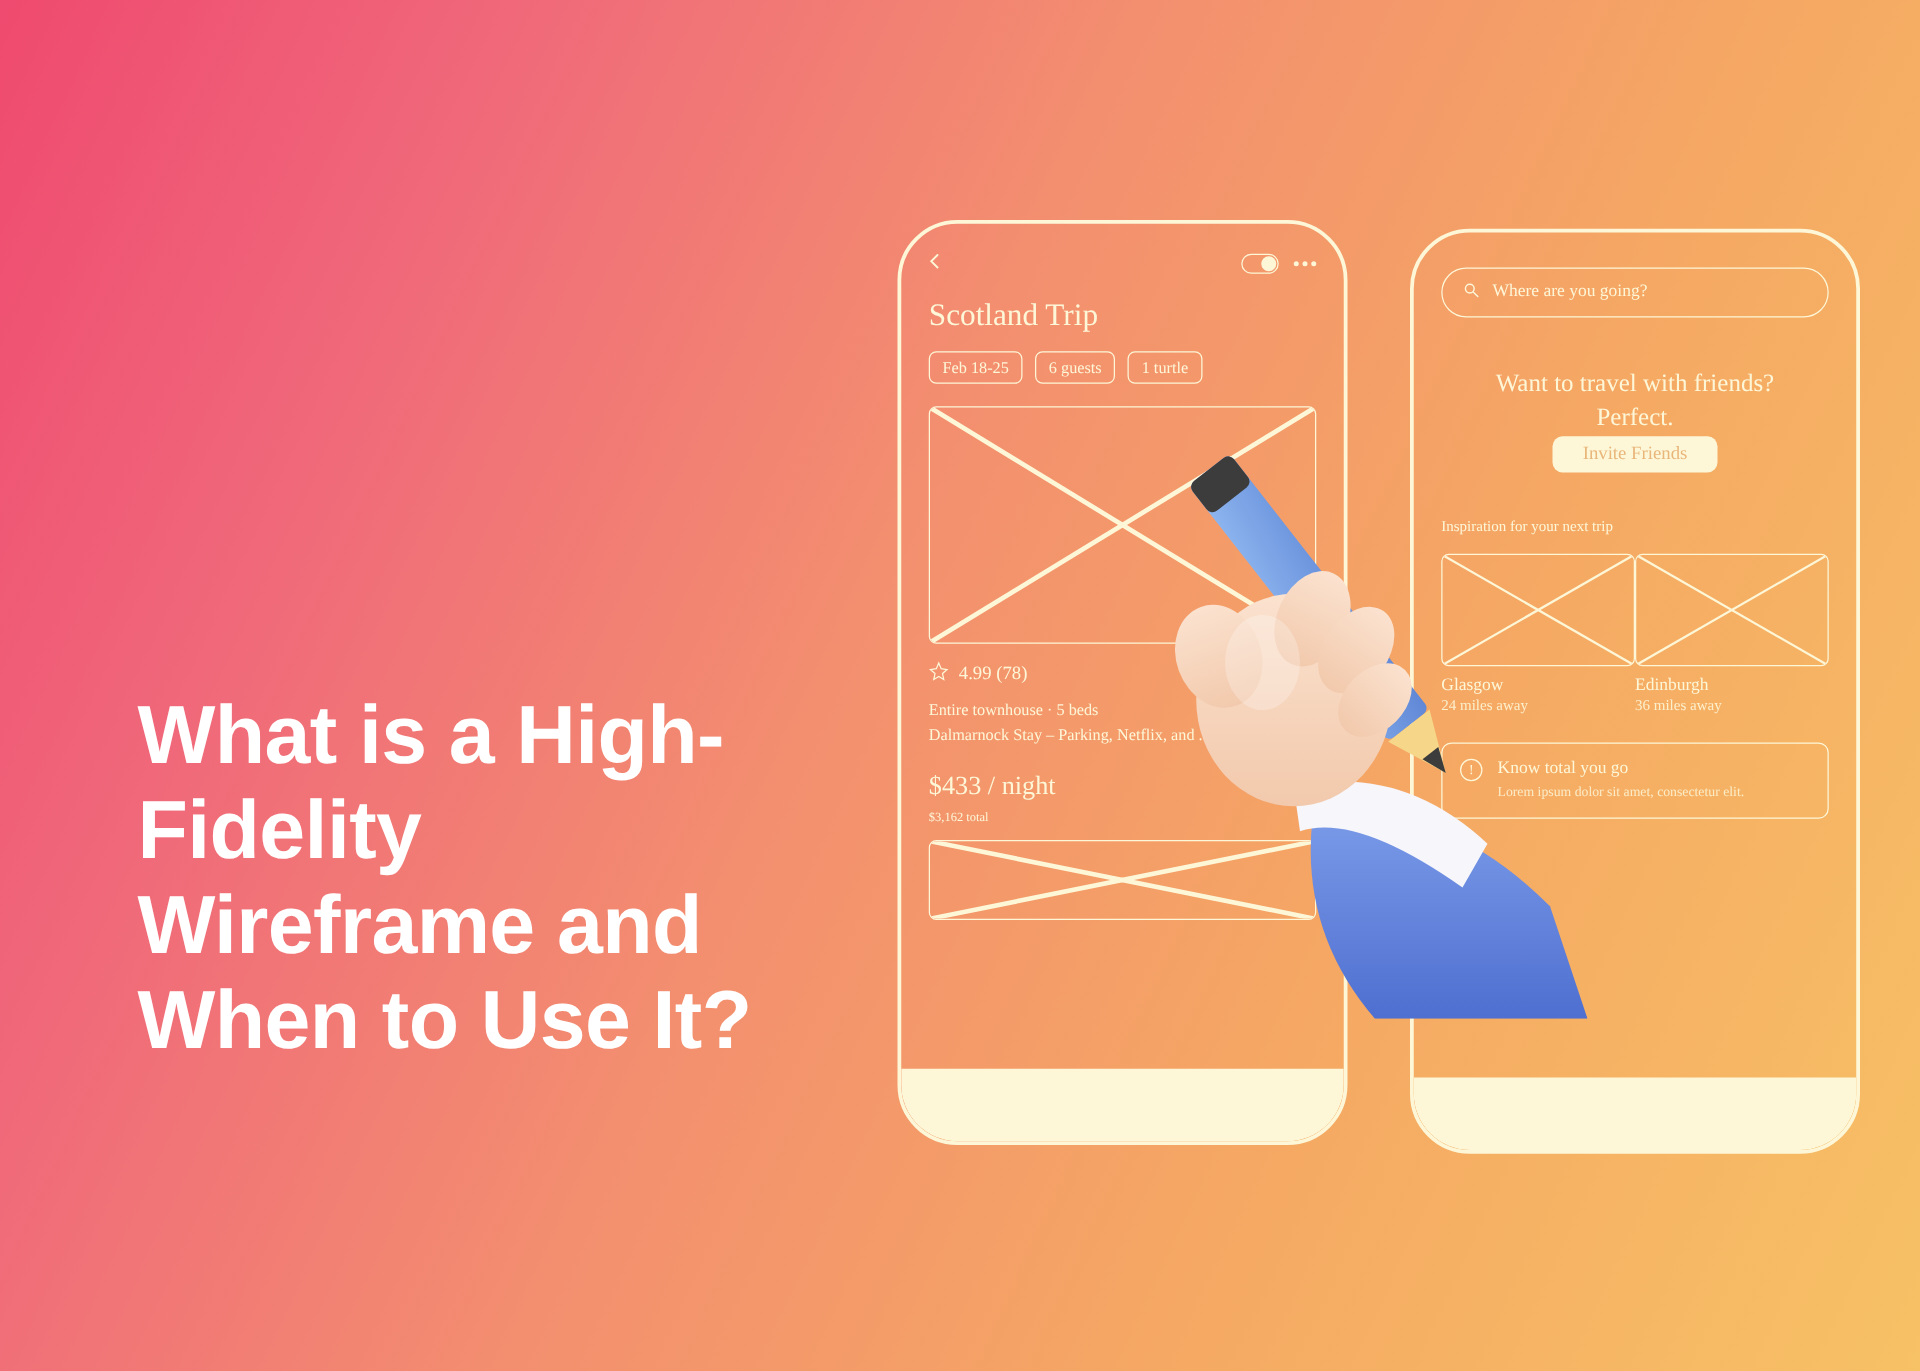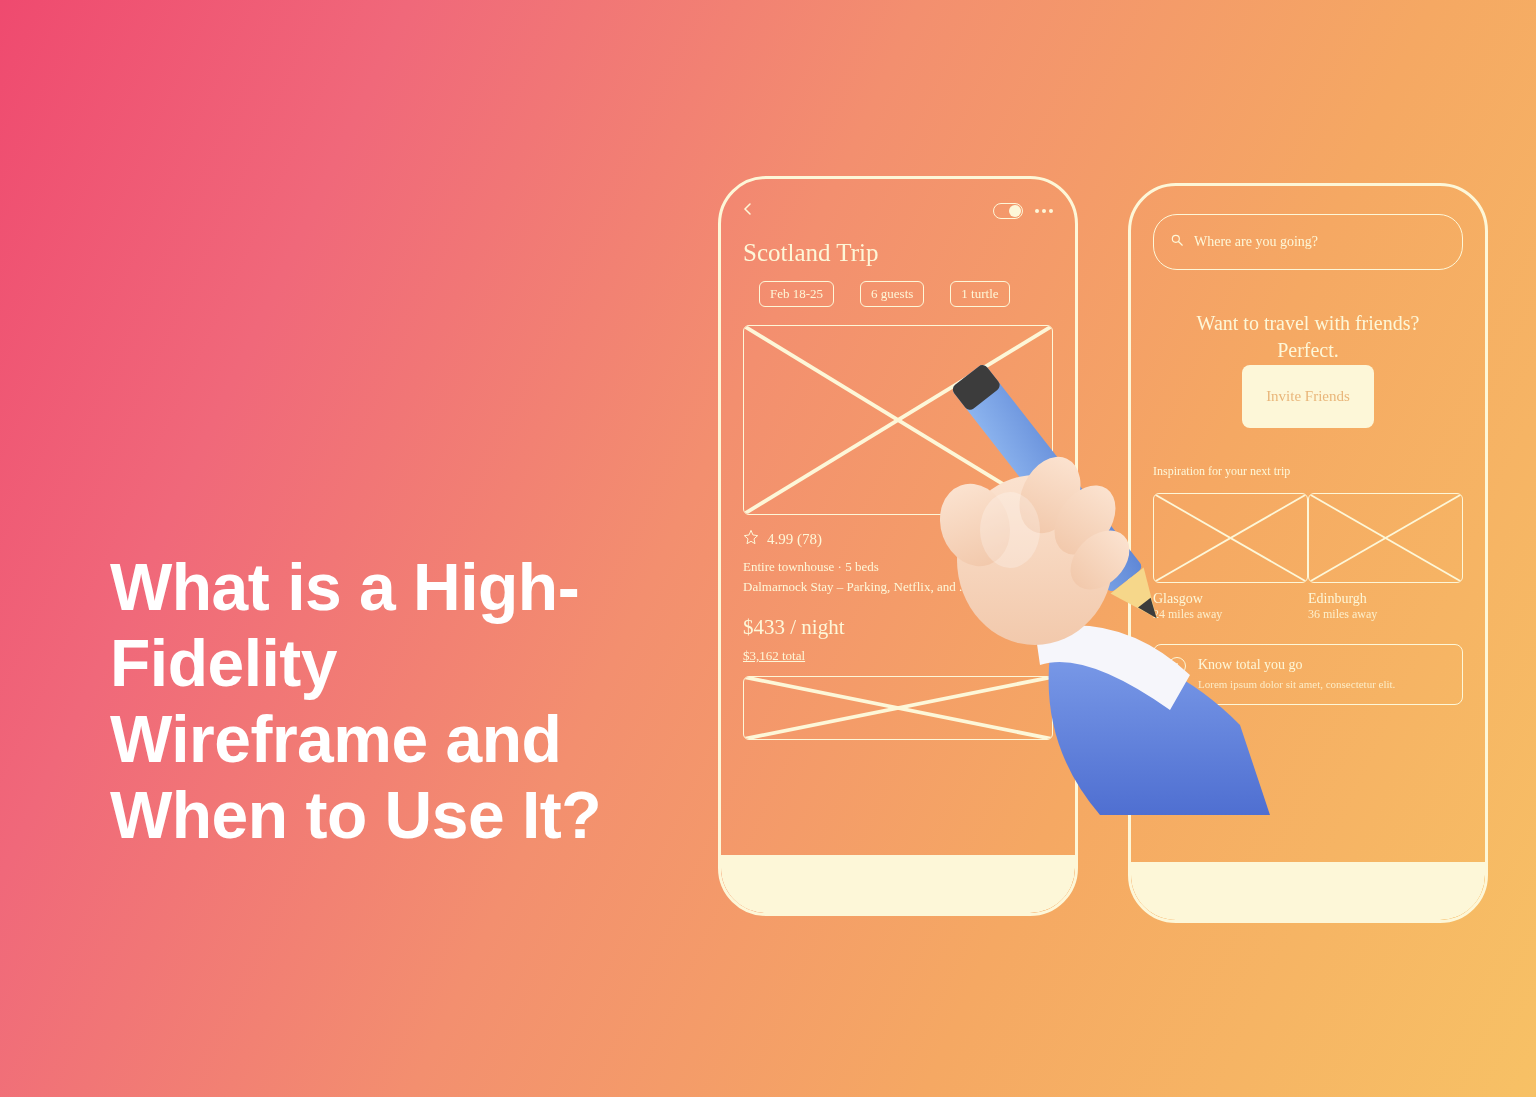--- a/index.html
+++ b/index.html
@@ -52,41 +52,41 @@
   .topbar { display: flex; justify-content: space-between; align-items: center; height: 24px; margin-bottom: 16px; }
   .topbar .right { display: flex; align-items: center; gap: 12px; }
   .toggle {
     width: 30px; height: 16px; border: 1.5px solid #fdf7d8; border-radius: 10px; position: relative;
   }
   .toggle::after { content: ""; position: absolute; right: 1px; top: 1px; width: 12px; height: 12px; background: #fdf7d8; border-radius: 50%; }
   .more-dots { display: flex; gap: 3px; }
   .more-dots span { width: 4px; height: 4px; background: #fdf7d8; border-radius: 50%; }
   .trip-title { font-size: 25px; margin-bottom: 14px; }
   .chips { display: flex; gap: 10px; margin-bottom: 18px; }
-  .chip { border: 1.5px solid #fdf7d8; border-radius: 6px; padding: 4px 10px; font-size: 13px; margin-left: 16px; }
+  .chip { border: 1.5px solid #fdf7d8; border-radius: 6px; padding: 4px 10px; font-size: 13px; }
   .image-box {
     border: 1.5px solid #fdf7d8; border-radius: 6px; position: relative; overflow: hidden;
     width: 100%; height: 190px; margin-bottom: 14px;
   }
   .image-box.small { height: 64px; }
   .image-box svg, .img-ph svg { width: 100%; height: 100%; display: block; }
   .cross-line { stroke: #fdf7d8; stroke-width: 1.2; }
   .rating-row { display: flex; align-items: center; gap: 8px; font-size: 15px; margin-bottom: 10px; text-align: center; }
   .desc-line { font-size: 13px; margin-bottom: 4px; }
   .price-line { font-size: 21px; margin-top: 20px; margin-bottom: 8px; }
-  .total-line { font-size: 13px; text-decoration: underline; margin-bottom: 12px; }
+  .total-line { font-size: 10px; margin-bottom: 12px; }
   
   .search-pill {
-    border: 1.5px solid #fdf7d8; border-radius: 24px; height: 56px;
+    border: 1.5px solid #fdf7d8; border-radius: 24px; height: 40px;
     display: flex; align-items: center; gap: 10px; padding: 0 16px; font-size: 14px; margin-top: 8px; margin-bottom: 40px;
   }
   .promo { text-align: center; margin-bottom: 20px; }
   .promo-h { font-size: 20px; line-height: 1.35; margin-bottom: 1px; }
   .invite-btn {
-    background: #fdf7d8; color: #e9b67a; border-radius: 8px; padding: 23px 24px;
+    background: #fdf7d8; color: #e9b67a; border-radius: 8px; padding: 6px 24px;
     font-size: 15px; display: inline-block; font-family: inherit;
   }
   .section-h { font-size: 12px; margin-top: 36px; margin-bottom: 14px; }
   .insp-grid { display: flex; gap: 0; }
   .insp-card { flex: 1; }
   .img-ph { border: 1.5px solid #fdf7d8; border-radius: 6px; height: 90px; margin-bottom: 8px; position: relative; overflow: hidden; }
   .insp-name { font-size: 14px; }
   .insp-sub { font-size: 12px; opacity: 0.9; }
   .know-box {
     border: 1.5px solid #fdf7d8; border-radius: 8px; margin-top: 22px; padding: 12px 14px;

